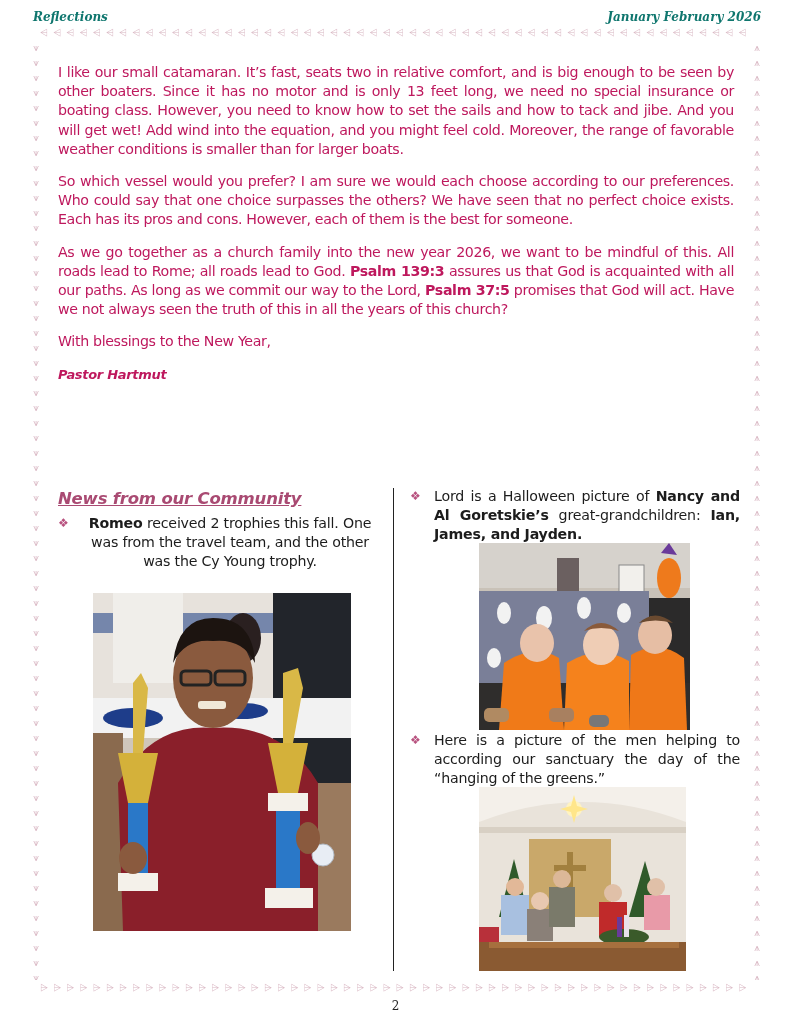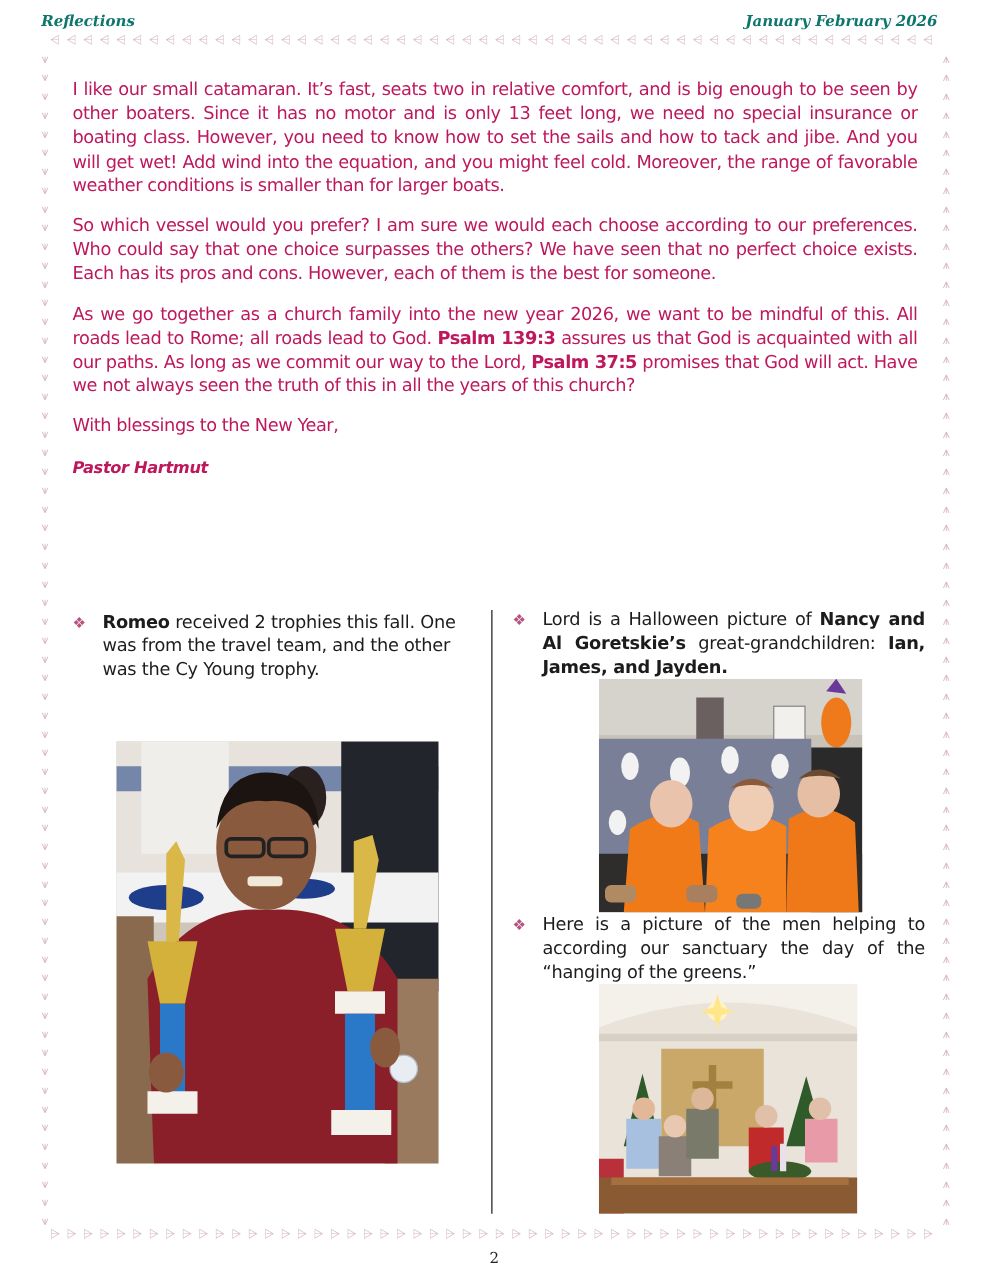--- a/index.html
+++ b/index.html
@@ -1,20 +1,20 @@
 <!DOCTYPE html>
 <html><head>
 <meta charset="utf-8">
 <style>
   html, body { margin: 0; padding: 0; background: #ffffff; }
   body { width: 791px; height: 1023px; position: relative; overflow: hidden; font-family: "DejaVu Sans", sans-serif; color: #1a1a1a; }
 
   .hdr { position: absolute; top: 10px; font-family: "DejaVu Serif", serif; font-style: italic; font-weight: bold; font-size: 12px; color: #0f766e; }
   .hdr.left { left: 33px; }
-  .hdr.right { right: 41px; margin-left: 18px; }
+  .hdr.right { right: 30px; margin-left: 18px; }
 
   
   .border-h { position: absolute; left: 40px; width: 706px; height: 12px; overflow: hidden; white-space: nowrap; color: #d9b7c3; font-size: 10px; letter-spacing: 1px; line-height: 12px; }
   .border-h.top { top: 27px; }
   .border-h.bottom { top: 982px; }
   .border-v { position: absolute; top: 40px; height: 940px; width: 12px; overflow: hidden; color: #d9b7c3; font-size: 10px; line-height: 15px; text-align: center; }
   .border-v.left { left: 30px; }
   .border-v.right { left: 751px; }
 
   .page-num { position: absolute; top: 999px; left: 0; width: 791px; text-align: center; font-family: "DejaVu Serif", serif; font-size: 12px; color: #222; }
@@ -27,21 +27,21 @@
   .divider { position: absolute; left: 393px; top: 488px; width: 1px; height: 483px; background: #222; }
 
   .col { position: absolute; font-size: 14.2px; line-height: 19px; color: #1c1c1c; letter-spacing: -0.2px; }
   .col.left { left: 58px; top: 489px; width: 320px; }
   .col.right { left: 410px; top: 487px; width: 330px; }
 
   .section-title { font-size: 16.5px; font-weight: bold; font-style: italic; color: #a94a72; text-decoration: underline; margin: 0 0 6px 0; letter-spacing: -0.2px; }
 
   .bullet { display: flex; align-items: flex-start; }
   .bullet .mark { width: 24px; flex: 0 0 24px; color: #b8527f; font-size: 12px; line-height: 19px; }
-  .bullet .txt { flex: 1; }
+  .bullet .txt { flex: 1; text-align: center; }
   .bullet .txt.justify { text-align: justify; }
 
   .photo { position: absolute; overflow: hidden; }
   .photo svg { display: block; width: 100%; height: 100%; }
   .photo.romeo { left: 93px; top: 593px; width: 258px; height: 338px; }
   .photo.halloween { left: 479px; top: 543px; width: 211px; height: 187px; }
   .photo.greens { left: 479px; top: 787px; width: 207px; height: 184px; }
 </style>
 </head>
 <body>
@@ -184,20 +184,21 @@
   <p>I like our small catamaran. It’s fast, seats two in relative comfort, and is big enough to be seen by other boaters. Since it has no motor and is only 13 feet long, we need no special insurance or boating class. However, you need to know how to set the sails and how to tack and jibe. And you will get wet! Add wind into the equation, and you might feel cold. Moreover, the range of favorable weather conditions is smaller than for larger boats.</p>
   <p>So which vessel would you prefer? I am sure we would each choose according to our preferences. Who could say that one choice surpasses the others? We have seen that no perfect choice exists. Each has its pros and cons. However, each of them is the best for someone.</p>
   <p><span>As we go together as a church family into the new year 2026, we want to be mindful of this. All roads lead to Rome; all roads lead to God. </span><b>Psalm 139:3</b><span> assures us that God is acquainted with all our paths. As long as we commit our way to the Lord, </span><b>Psalm 37:5</b><span> promises that God will act. Have we not always seen the truth of this in all the years of this church?</span></p>
   <p>With blessings to the New Year,</p>
   <p class="sig">Pastor Hartmut</p>
 </div>
 
 <div class="divider"></div>
 
 <div class="col left">
+  <div class="section-title">News from our Community</div>
   <div class="bullet">
     <span class="mark">❖</span>
     <span class="txt"><b>Romeo</b><span> received 2 trophies this fall. One was from the travel team, and the other was the Cy Young trophy.</span></span>
   </div>
 </div>
 
 <div class="photo romeo" aria-label="Boy in red shirt and glasses holding two blue and gold baseball trophies">
   <svg viewBox="0 0 258 338" preserveAspectRatio="none">
     <rect width="258" height="338" fill="#cfc6bb"></rect>
     <rect width="258" height="110" fill="#e7e2dc"></rect>

